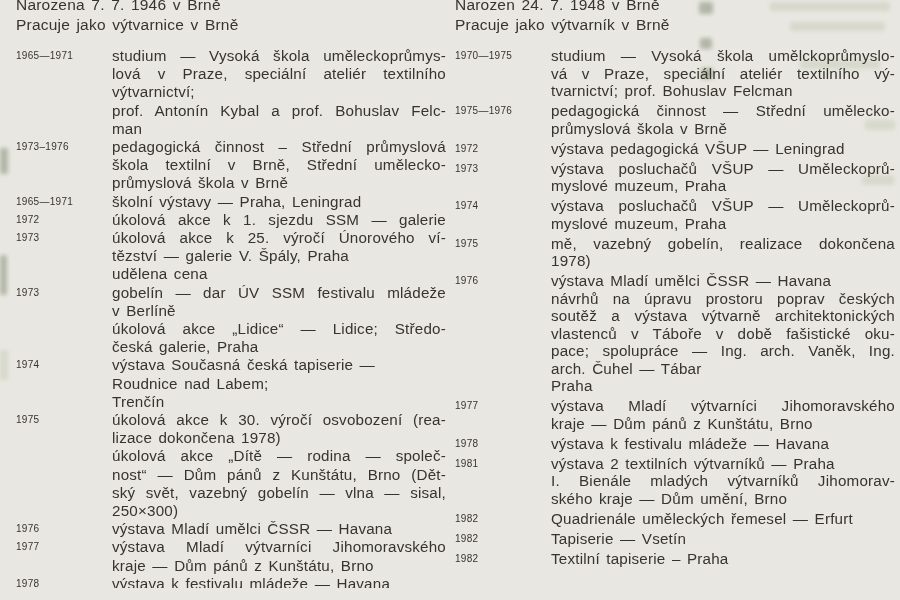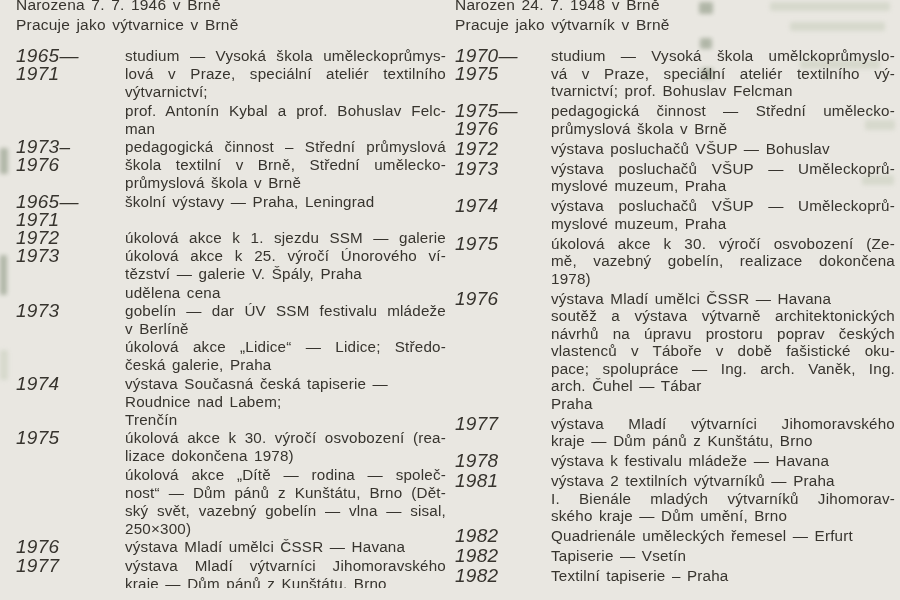--- a/index.html
+++ b/index.html
@@ -21,31 +21,31 @@
     letter-spacing:0.2px; word-spacing:2px;
   }
   .entries { margin-top:12px; }
 
   .row { display:flex; }
   .col-right .row { margin-top:2.5px;justify-content:center; }
   .col-right .row:first-child { margin-top:0; }
 
   .yr {
     flex:0 0 96px; width:96px;
-    font-size:19px; letter-spacing:0.3px;font-style:italic;
+    font-size:10px; letter-spacing:0.3px;
   }
   .col-left  .yr { line-height:18.2px; }
   .col-right .yr { line-height:17.5px; }
   .tx { flex:1; min-width:0; }
 
   .ln {
     font-size:15.2px; letter-spacing:0.2px; word-spacing:2px;
     white-space:normal;
   }
-  .col-left  .ln { line-height:18.2px;margin-left:13px; }
+  .col-left  .ln { line-height:18.2px; }
   .col-right .ln { line-height:17.5px; }
   .ln.j { text-align:justify; text-align-last:justify; }
 
   
   .bleed {
     position:absolute; border-radius:2px;
     background:#b8c2ab; opacity:0.38; filter:blur(2px);
     pointer-events:none;
   }
   .bleed.dark { background:#6d7c62; opacity:0.45; }
@@ -178,51 +178,50 @@
         <div class="row">
           <div class="yr">1975—1976</div>
           <div class="tx">
             <div class="ln j">pedagogická činnost — Střední umělecko-</div>
             <div class="ln">průmyslová škola v Brně</div>
           </div>
         </div>
         <div class="row">
           <div class="yr">1972</div>
           <div class="tx">
-            <div class="ln">výstava posluchačů VŠUP — Bohuslav</div>
+            <div class="ln">výstava pedagogická VŠUP — Leningrad</div>
           </div>
         </div>
         <div class="row">
           <div class="yr">1973</div>
           <div class="tx">
             <div class="ln j">výstava posluchačů VŠUP — Uměleckoprů-</div>
             <div class="ln">myslové muzeum, Praha</div>
           </div>
         </div>
         <div class="row">
           <div class="yr">1974</div>
           <div class="tx">
             <div class="ln j">výstava posluchačů VŠUP — Uměleckoprů-</div>
             <div class="ln">myslové muzeum, Praha</div>
           </div>
         </div>
         <div class="row">
           <div class="yr">1975</div>
           <div class="tx">
-            <div class="ln j">úkolová akce k 30. výročí osvobození (Ze-</div>
             <div class="ln j">mě, vazebný gobelín, realizace dokončena</div>
             <div class="ln">1978)</div>
           </div>
         </div>
         <div class="row">
           <div class="yr">1976</div>
           <div class="tx">
             <div class="ln">výstava Mladí umělci ČSSR — Havana</div>
+            <div class="ln j">návrhů na úpravu prostoru poprav českých</div>
             <div class="ln j">soutěž a výstava výtvarně architektonických</div>
-            <div class="ln j">návrhů na úpravu prostoru poprav českých</div>
             <div class="ln j">vlastenců v Táboře v době fašistické oku-</div>
             <div class="ln j">pace; spolupráce — Ing. arch. Vaněk, Ing.</div>
             <div class="ln">arch. Čuhel — Tábar</div>
             <div class="ln">Praha</div>
           </div>
         </div>
         <div class="row">
           <div class="yr">1977</div>
           <div class="tx">
             <div class="ln j">výstava Mladí výtvarníci Jihomoravského</div>

